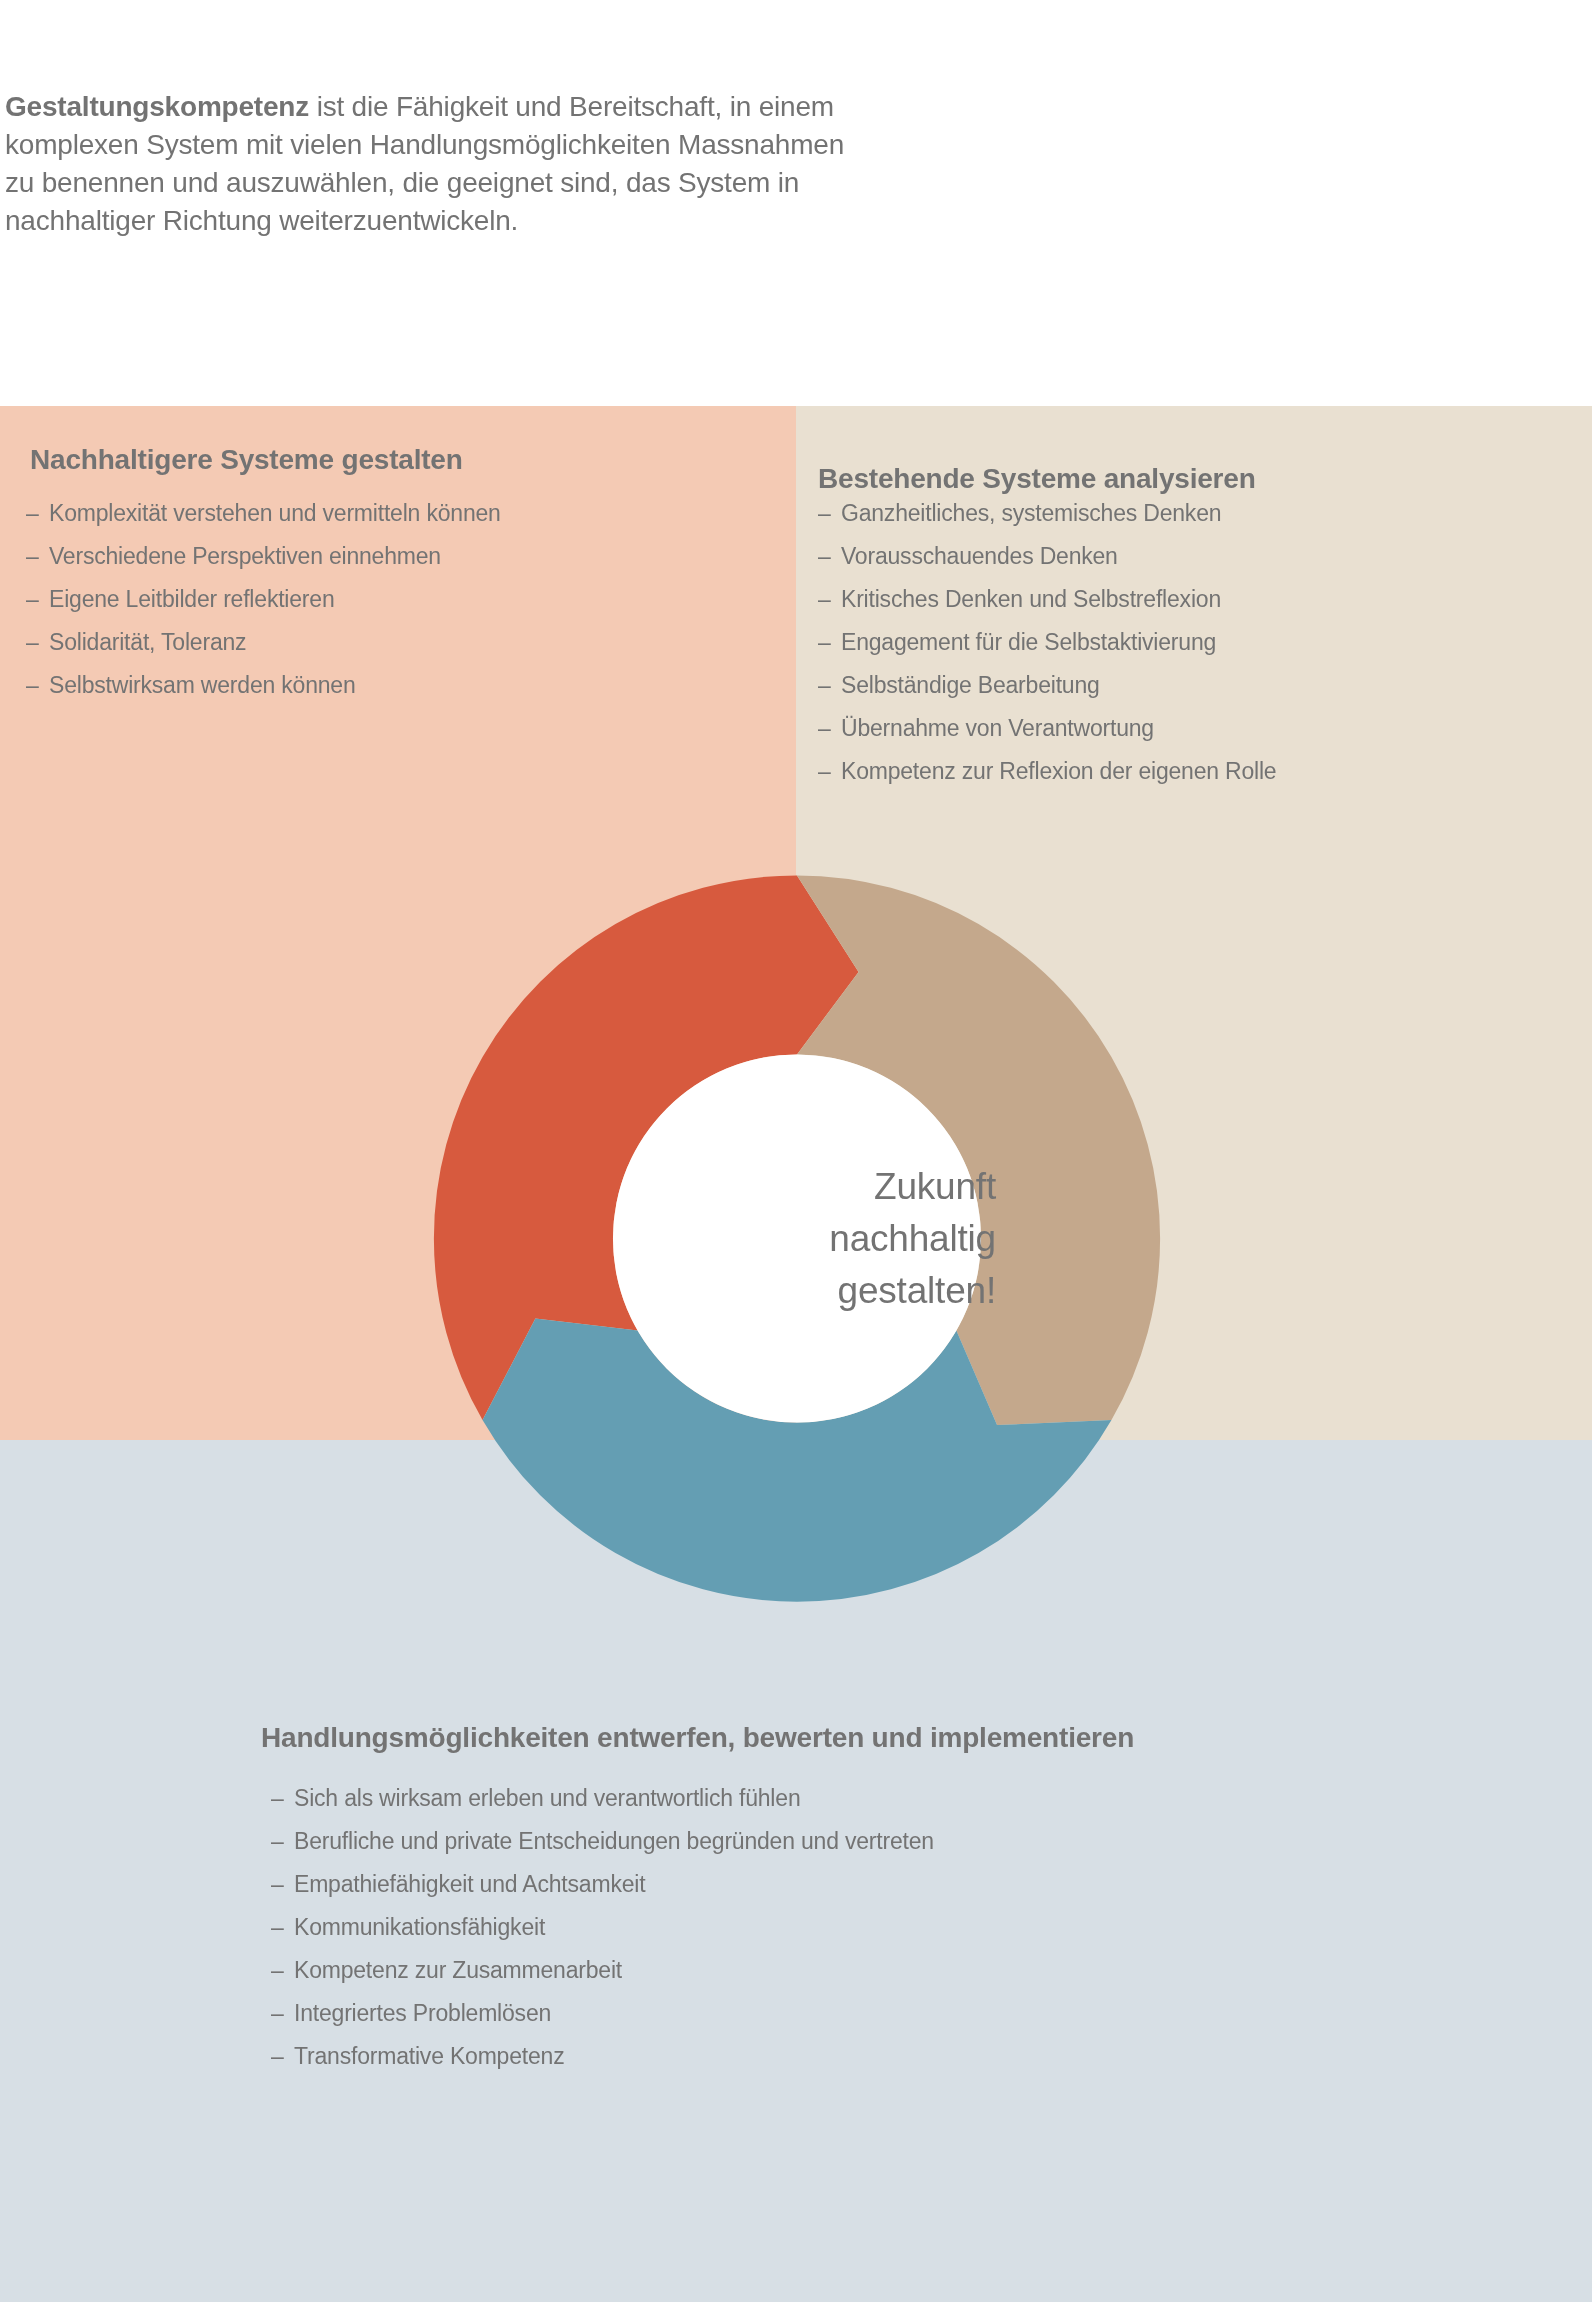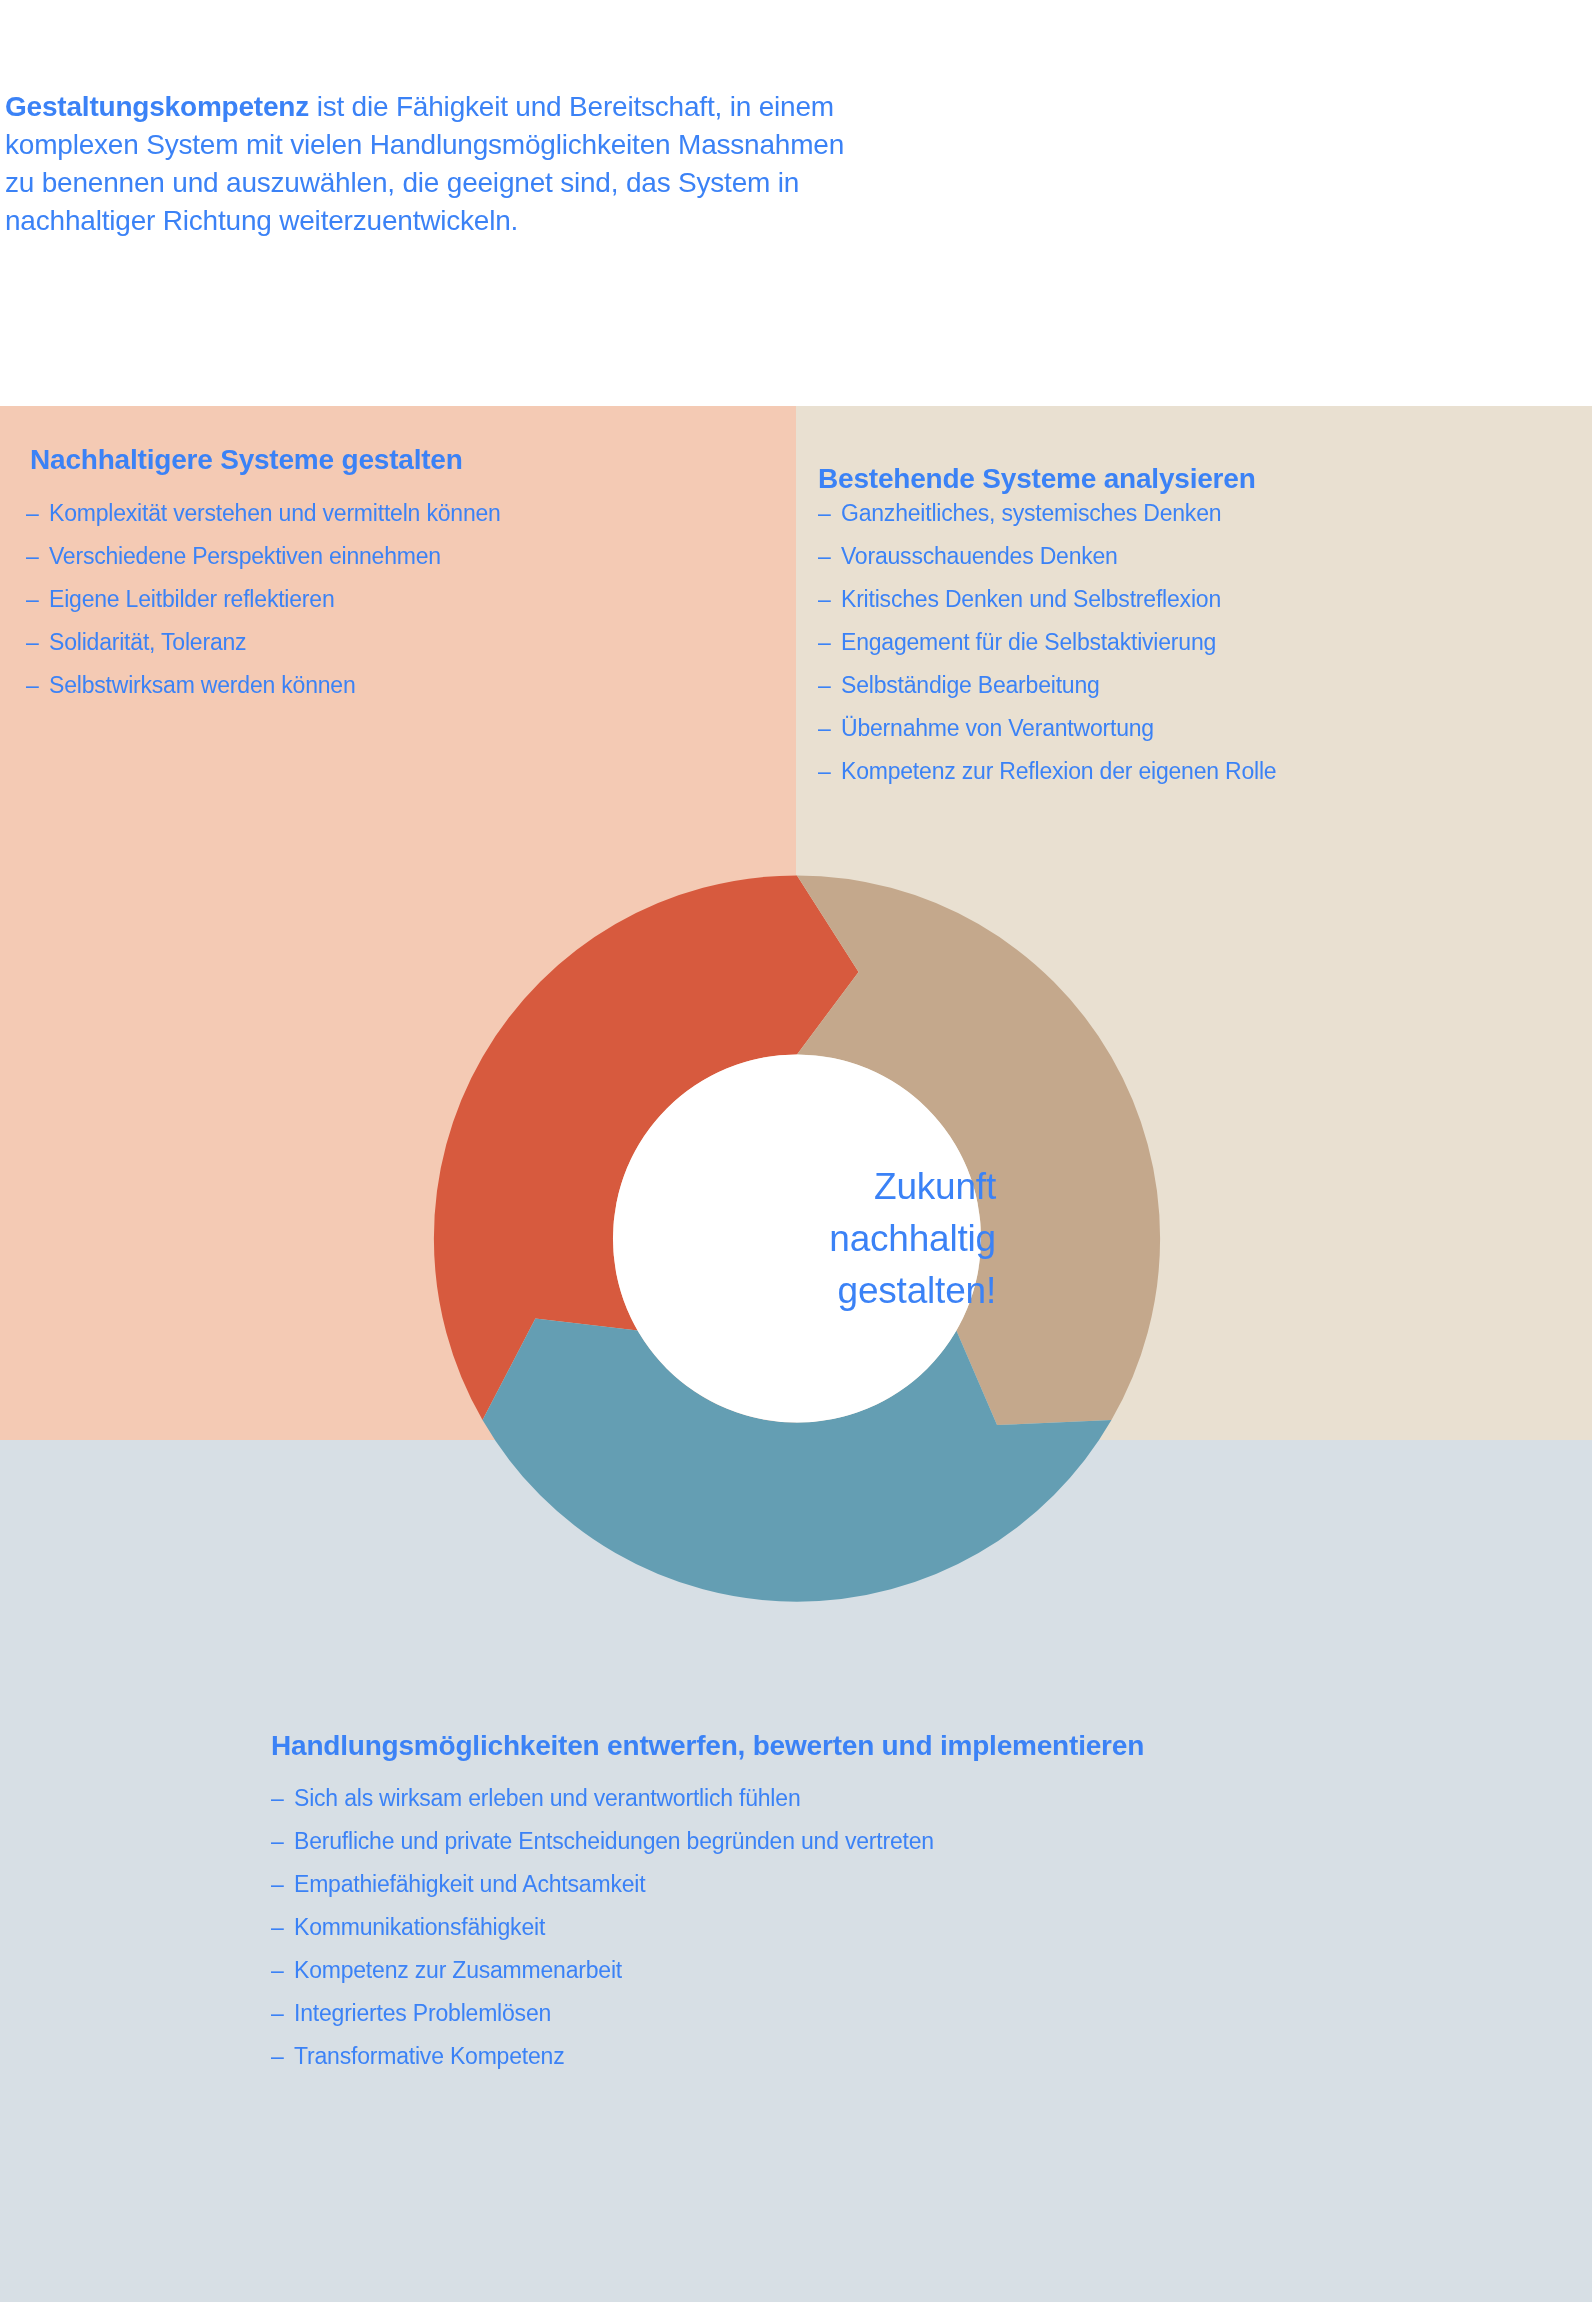--- a/index.html
+++ b/index.html
@@ -19,21 +19,21 @@
     font-size:28px;line-height:38px;letter-spacing:-0.2px;
   }
   .intro b{font-weight:700;}
 
   .section-title{
     position:absolute;font-size:28px;font-weight:700;line-height:34px;
     letter-spacing:-0.2px;white-space:nowrap;
   }
   .t-design{left:30px;top:443px;}
   .t-analyze{left:818px;top:462px;}
-  .t-act{left:271px;top:1721px;margin-top:8px;}
+  .t-act{left:261px;top:1721px;}
 
   ul.dash-list{
     position:absolute;margin:0;padding:0;list-style:none;
     font-size:23px;line-height:43px;letter-spacing:-0.2px;
   }
   ul.dash-list li{position:relative;padding-left:23px;white-space:nowrap;}
   ul.dash-list li::before{content:"\2013";position:absolute;left:0;top:0;}
   .l-design{left:26px;top:492px;width:736px;}
   .l-analyze{left:818px;top:492px;width:756px;}
   .l-act{left:271px;top:1777px;width:1095px;}
@@ -43,21 +43,21 @@
   .center-label{
     position:absolute;left:598px;top:1161px;width:398px;
     text-align:center;font-size:37px;line-height:52px;font-weight:500;
     letter-spacing:-0.2px;
   }
   .center-label div{display:block;text-align:right;}
 </style>
 </head>
 <body>
 
-<div class="canvas" style="color: #3b82f6;">
+<div class="canvas" style="color: #737373;">
 
   <div class="bg-block bg-salmon" style="background: rgb(244, 202, 180);"></div>
   <div class="bg-block bg-beige" style="background: rgb(233, 224, 209);"></div>
   <div class="bg-block bg-blue" style="background: rgb(215, 223, 229);"></div>
 
   <div class="intro">
     <div><b>Gestaltungskompetenz</b><span> ist die Fähigkeit und Bereitschaft, in einem</span></div>
     <div>komplexen System mit vielen Handlungsmöglichkeiten Massnahmen</div>
     <div>zu benennen und auszuwählen, die geeignet sind, das System in</div>
     <div>nachhaltiger Richtung weiterzuentwickeln.</div>

